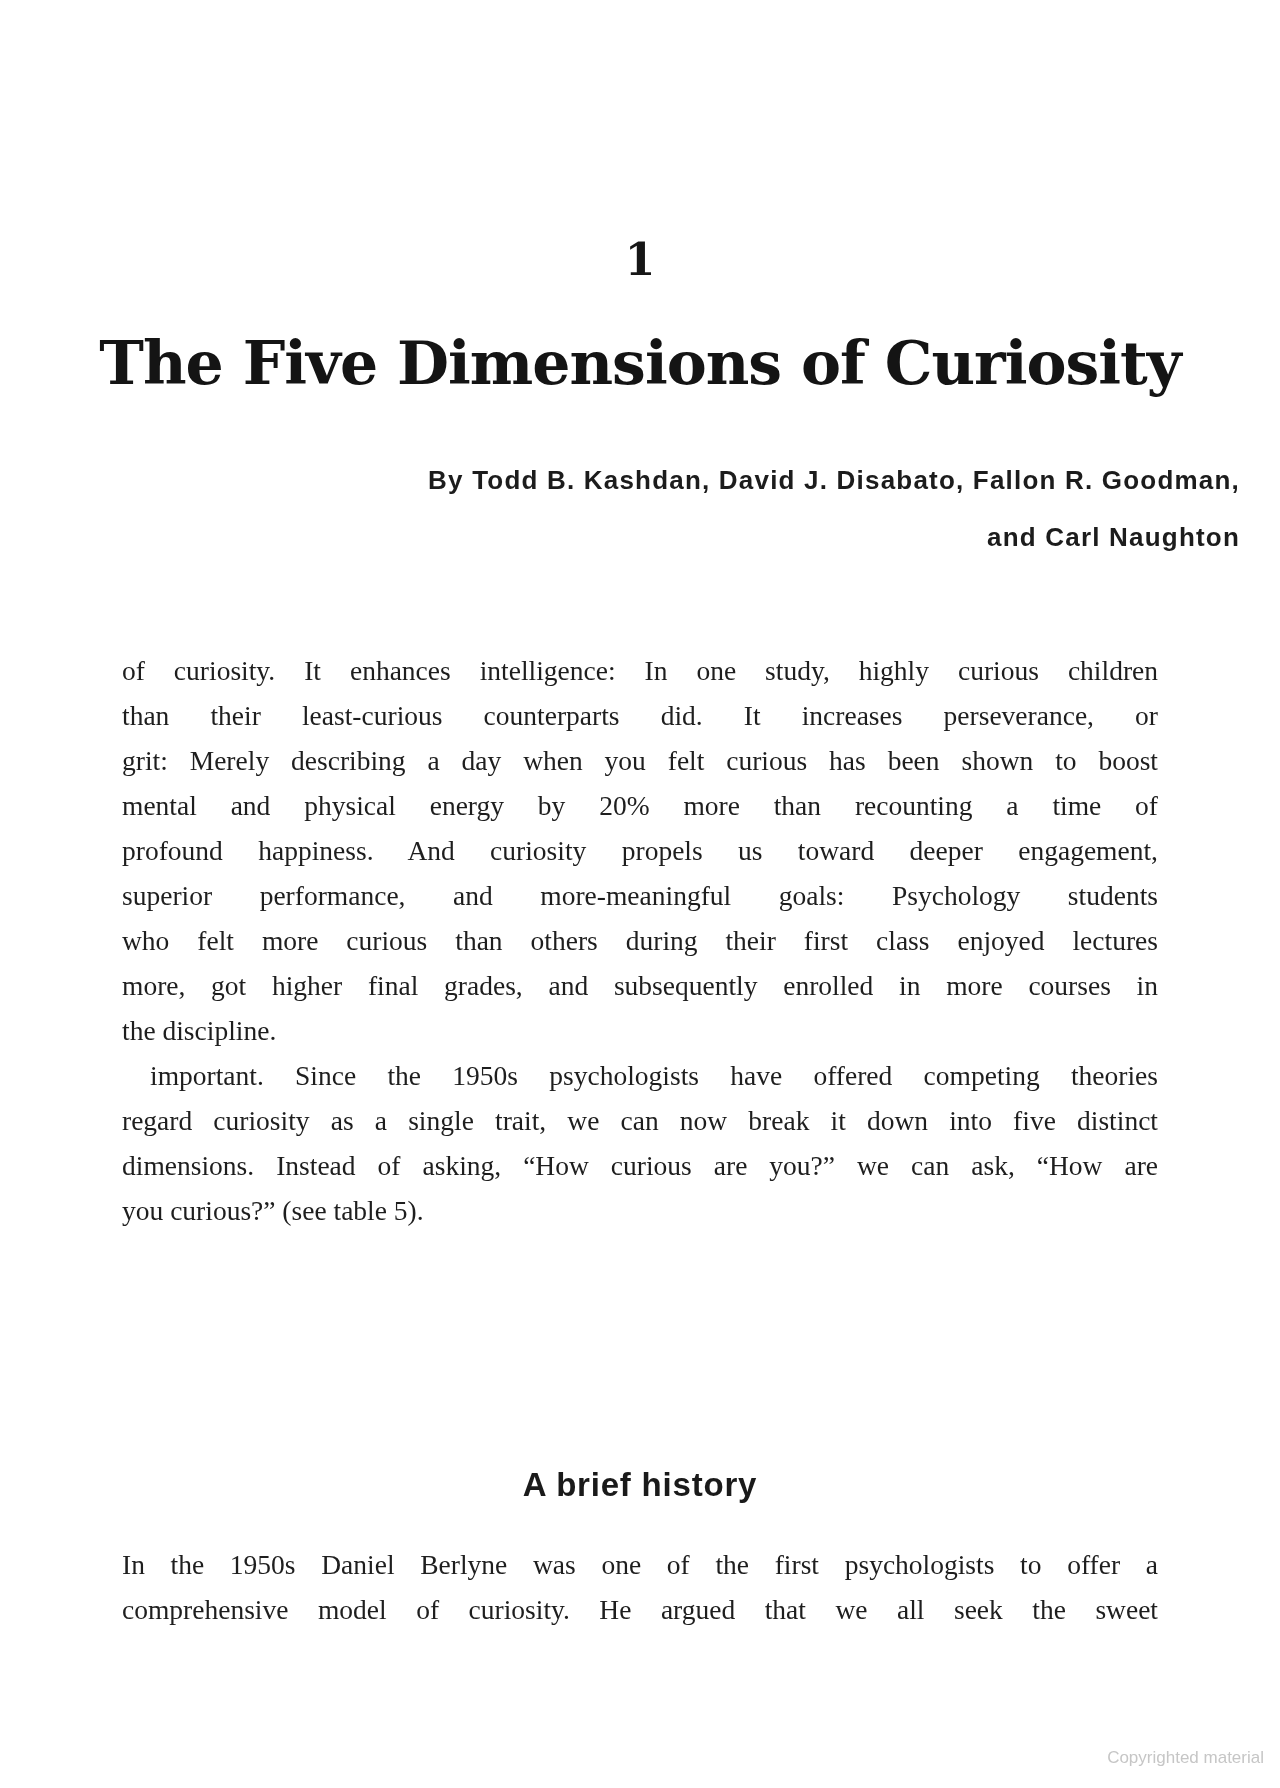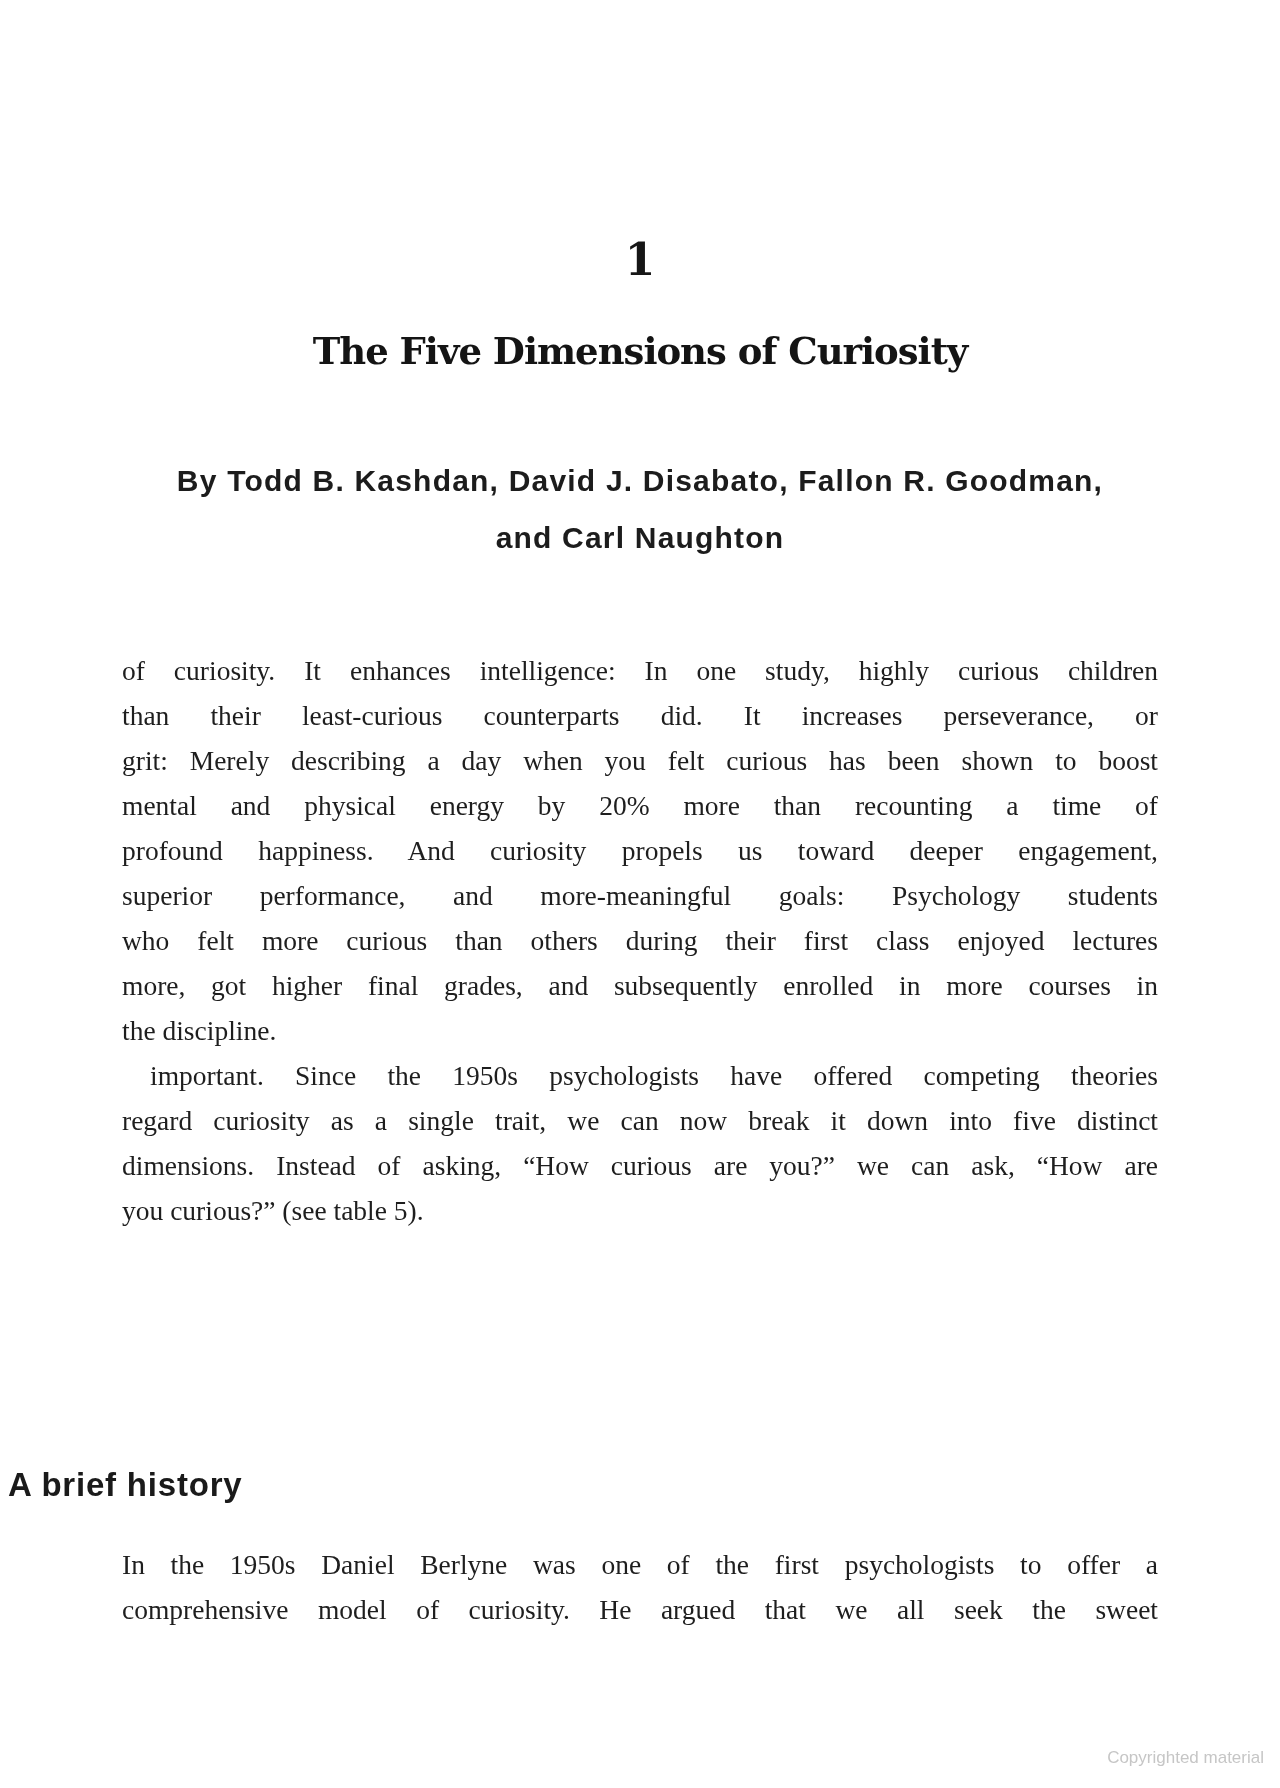--- a/index.html
+++ b/index.html
@@ -21,33 +21,33 @@
     font-size: 44px;
     line-height: 1;
     color: #161616;
   }
   .page-title {
     position: absolute;
     top: 332px; left: 58px; right: 58px;
     text-align: center;
     font-family: "DejaVu Serif", "Liberation Serif", serif;
     font-weight: 700;
-    font-size: 37px;
+    font-size: 60px;
     letter-spacing: -1px;
     line-height: 1.05;
     color: #141414;
     white-space: nowrap;
   }
   .byline {
     position: absolute;
     top: 452px; left: 40px; right: 40px;
-    text-align: center;
+    text-align: right;
     font-family: "Liberation Sans", sans-serif;
     font-weight: 700;
-    font-size: 30px;
+    font-size: 26px;
     letter-spacing: 1.2px;
     line-height: 57px;
     color: #1c1c1c;
   }
   .body-block {
     position: absolute;
     left: 122px;
     width: 1036px;
     font-family: "Liberation Serif", serif;
     font-size: 27.5px;
@@ -62,21 +62,22 @@
     white-space: nowrap;
   }
   .line.last {
     text-align-last: left;
   }
   .para.indent .line:first-child {
     text-indent: 28px;
   }
   .section-heading {
     position: absolute;
-    top: 1466px; left: 8px; right: 0;
+    top: 1466px; left: 0; right: 0;
+    text-align: center;
     font-family: "Liberation Sans", sans-serif;
     font-weight: 700;
     font-size: 33px;
     letter-spacing: 0.8px;
     color: #1a1a1a;
   }
   .footer-note {
     position: absolute;
     top: 1748px; right: 16px;
     font-family: "Liberation Sans", sans-serif;

